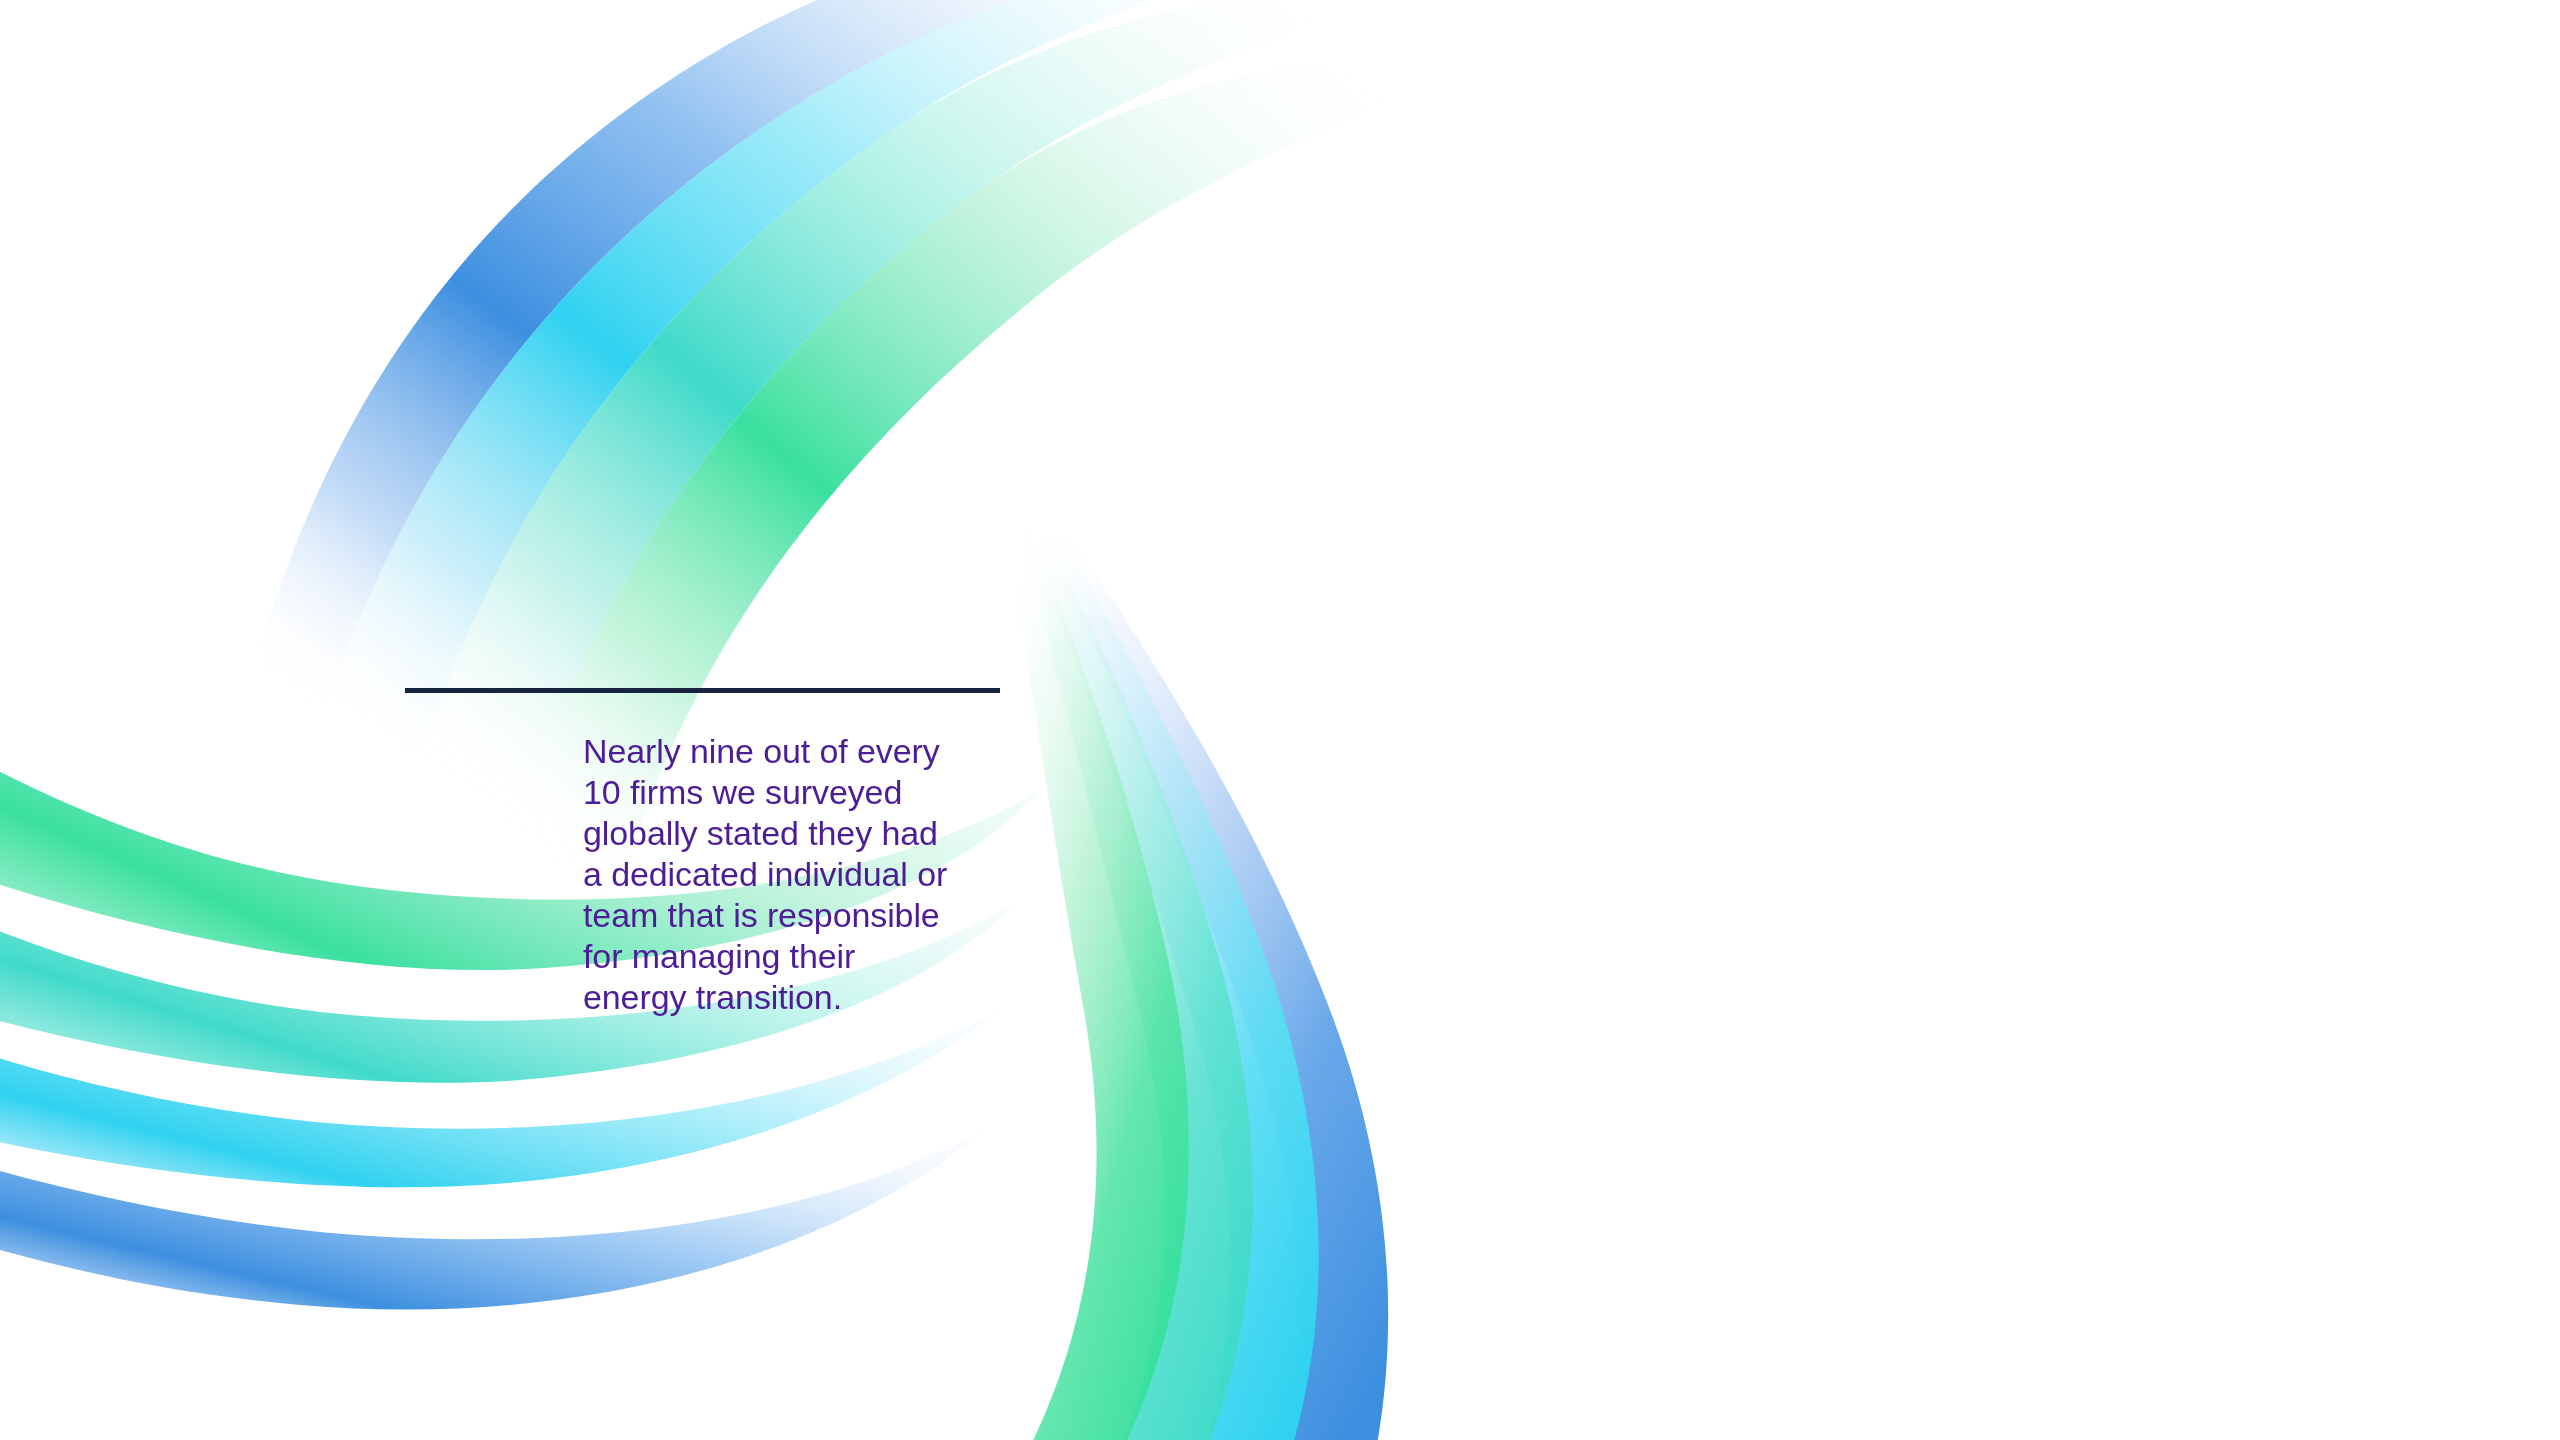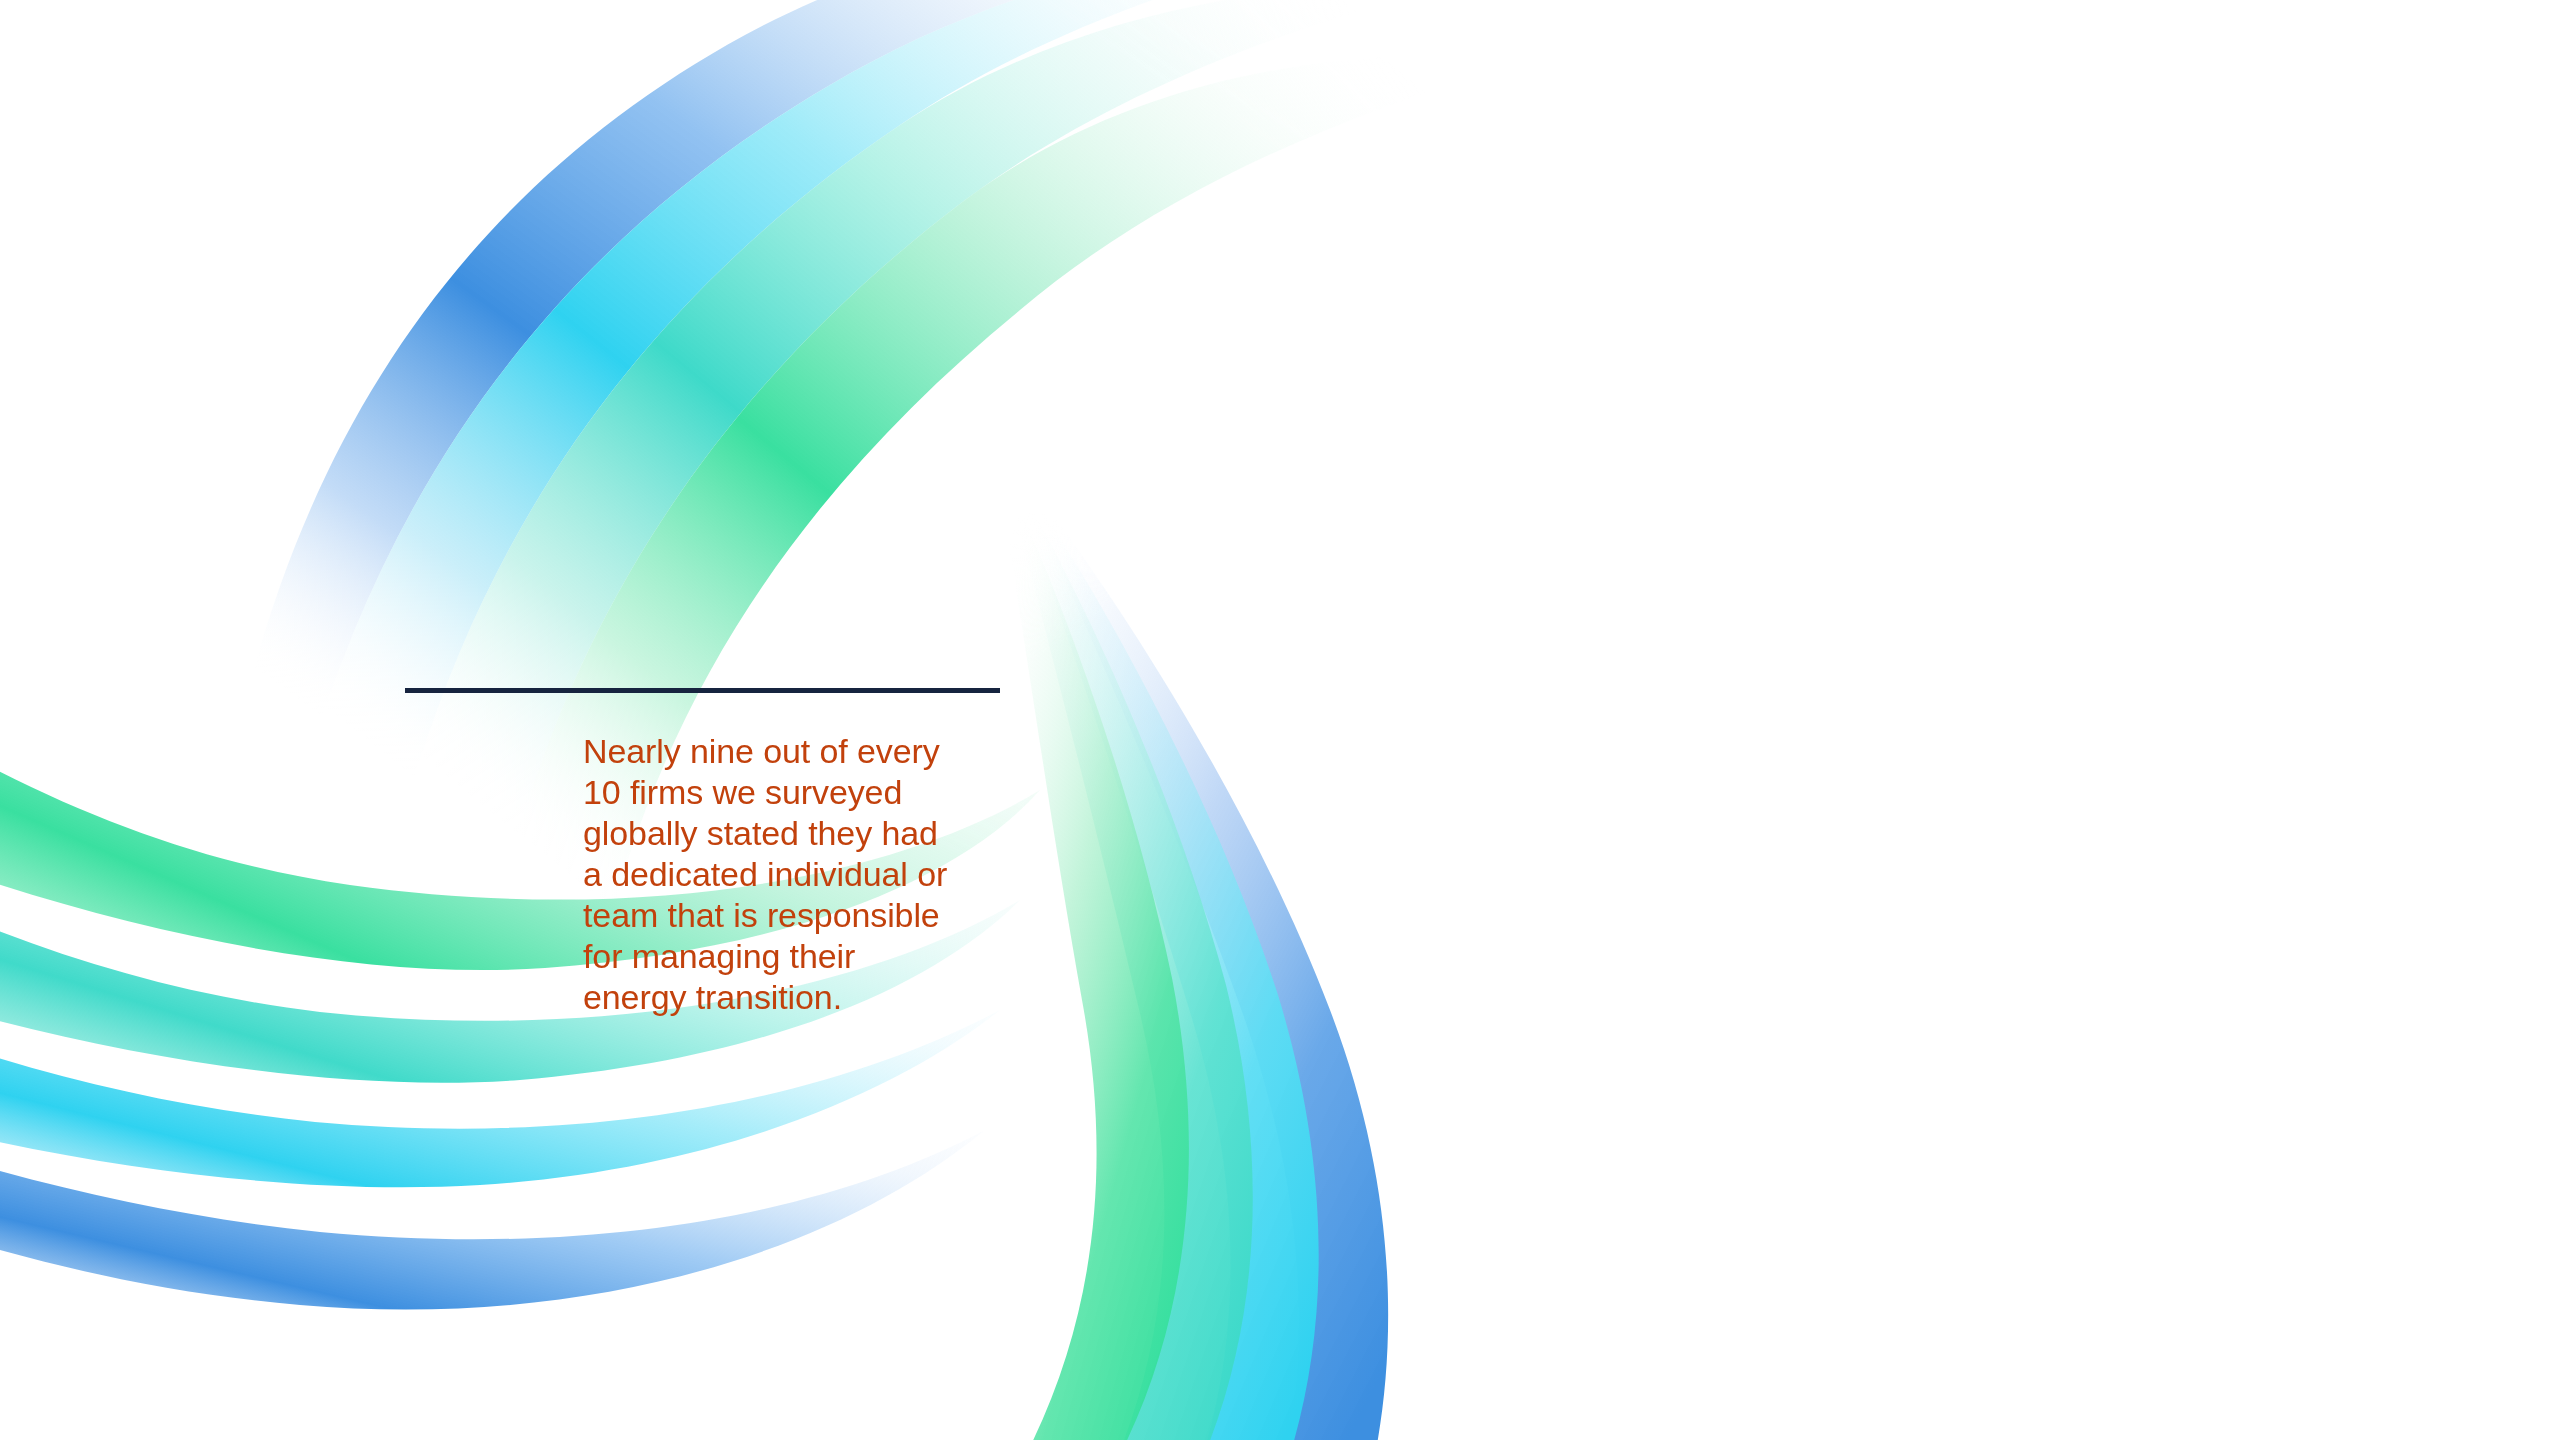--- a/index.html
+++ b/index.html
@@ -37,21 +37,21 @@
   }
   #quote-rule {
     width: 595px;
     height: 5px;
     background: #16243f;
     margin: 0 0 38px 0;
   }
   #quote-text {
     margin: 0;
     padding: 0 0 0 178px;
-    color: #c2410c;
+    color: #4c1d95;
     font-family: "Liberation Sans", "DejaVu Sans", sans-serif;
     font-size: 34px;
     line-height: 41px;
     font-weight: 400;
     letter-spacing: -0.1px;
     white-space: pre-line;
   }
 </style>
 </head>
 <body>

